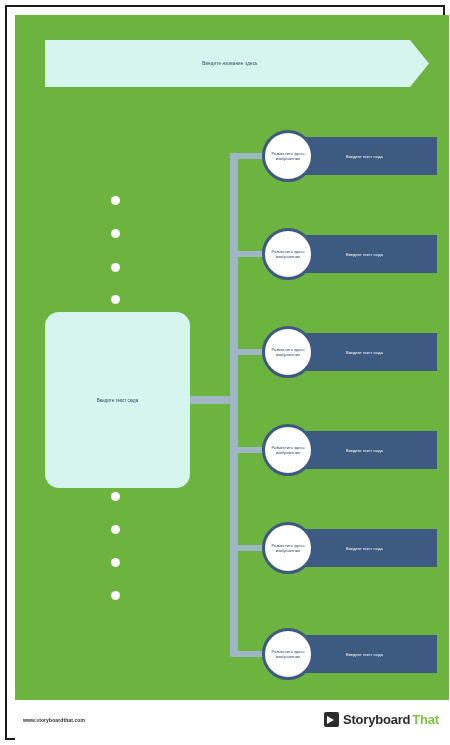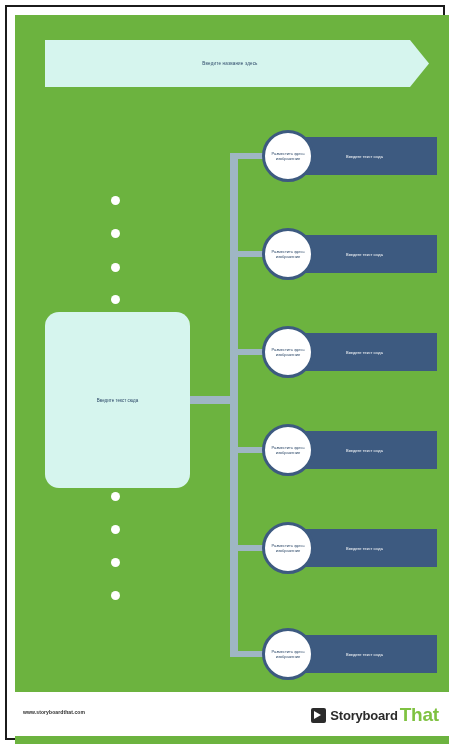--- a/index.html
+++ b/index.html
@@ -37,21 +37,21 @@
     top: 8px;
     width: 434px;
     height: 729px;
     background: #6cb33f;
     overflow: hidden;
   }
   
   #footer {
     position: absolute;
     left: 0;
-    bottom: 8px;
+    bottom: 0;
     width: 434px;
     height: 44px;
     background: #ffffff;
     text-align: right;
   }
   #footer-url {
     position: absolute;
     left: 8px;
     top: 17px;
     font-size: 5px;
@@ -85,21 +85,21 @@
     border-top: 4px solid transparent;
     border-bottom: 4px solid transparent;
   }
   #brand-text {
     font-size: 13px;
     font-weight: bold;
     color: #2b2b2b;
     letter-spacing: -0.2px;
   }
   #brand-that {
-    font-size: 19px;
+    font-size: 13px;
     font-weight: bold;
     color: #7fc241;
     letter-spacing: -0.2px;
     margin-left: -2px;
   }
   
   #title-banner {
     position: absolute;
     left: 30px;
     top: 25px;

